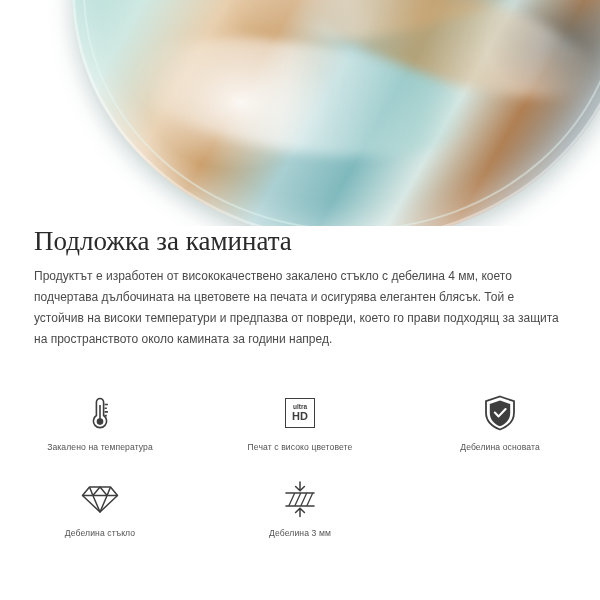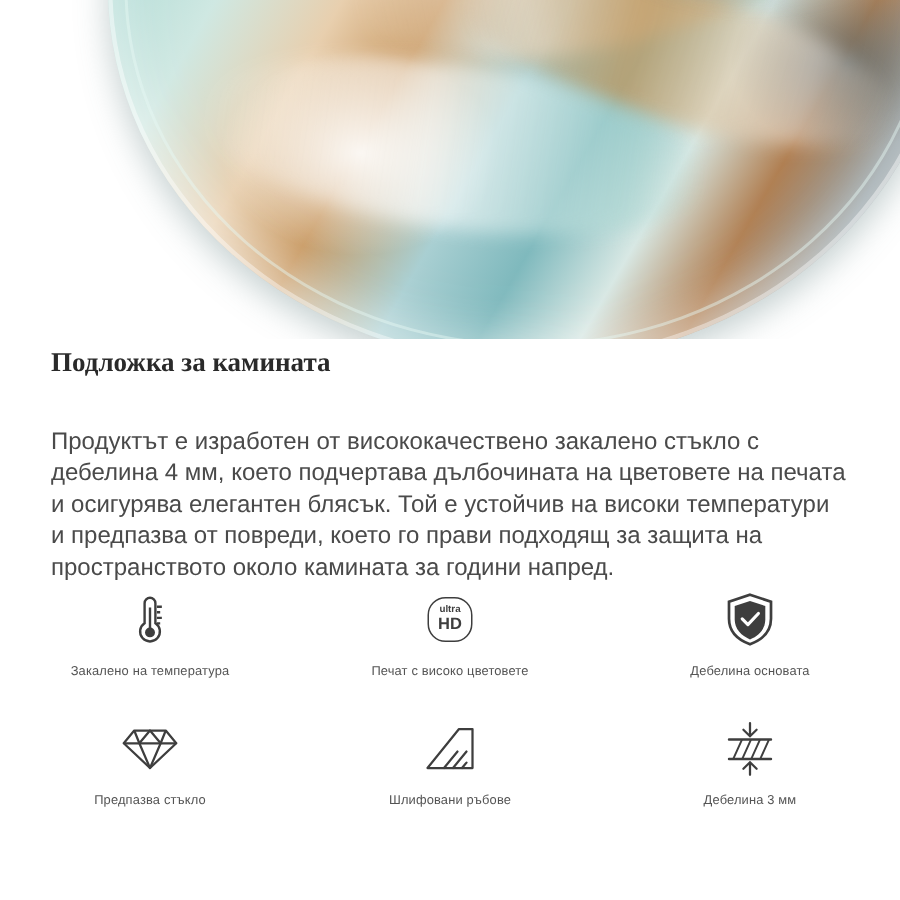--- a/index.html
+++ b/index.html
@@ -88,31 +88,31 @@
   }
 
   
   .content {
     position: absolute;
     left: 0; top: 226px;
     width: 600px;
   }
   .headline {
     font-family: "Liberation Serif", serif;
-    font-size: 18px;
+    font-size: 27px;
     line-height: 30px;
     color: #2a2a2a;
     padding: 0 34px;
-    font-weight: 700;
+    font-weight: 400;
   }
   .headline .l2 { display: block; }
   .paragraph {
-    margin-top: 28px;
+    margin-top: 10px;
     padding: 0 34px;
-    font-size: 16px;
+    font-size: 12px;
     line-height: 21px;
     color: #4a4a4a;
   }
 
   
   .features {
     position: absolute;
     left: 0; top: 392px;
     width: 600px;
     display: grid;
@@ -138,21 +138,21 @@
     font-size: 8.6px;
     color: #545454;
     text-align: center;
     letter-spacing: .1px;
   }
 
   
   .uhd {
     width: 30px; height: 30px;
     border: 1.6px solid #3e3e3e;
-    border-radius: 12px;
+    border-radius: 0;
     display: flex; flex-direction: column;
     align-items: center; justify-content: center;
     line-height: 1;
   }
   .uhd .u { font-size: 6.5px; font-weight: 700; color: #3e3e3e; }
   .uhd .hd { font-size: 11px; font-weight: 700; color: #3e3e3e; margin-top: 1px; }
 
   
   .footer-bar {
     position: absolute;
@@ -224,32 +224,23 @@
 
     <div class="feature">
       <div class="ico">
         <svg width="38" height="32" viewBox="0 0 38 32" fill="none" stroke="#3e3e3e" stroke-width="1.5" stroke-linejoin="round">
           <path d="M8.5 4h21l7 8.5L19 29 1.5 12.5z"></path>
           <path d="M1.5 12.5h35"></path>
           <path d="M8.5 4l3.4 8.5L19 29l7.1-16.5L29.5 4"></path>
           <path d="M11.9 12.5L19 4l7.1 8.5"></path>
         </svg>
       </div>
-      <div class="cap">Предпазва стъкло</div>
-    </div>
-
-    <div class="feature">
-      <div class="ico">
-        <svg width="36" height="32" viewBox="0 0 36 32" fill="none" stroke="#3e3e3e" stroke-width="1.5" stroke-linecap="round" stroke-linejoin="round">
-          <path d="M3 29L24 3h9v26z"></path>
-          <path d="M14 29l9-11M20 29l9-11M26 29l3-3.6"></path>
-        </svg>
-      </div>
-      <div class="cap">Шлифовани ръбове</div>
-    </div>
+      <div class="cap">Дебелина стъкло</div>
+    </div>
+
 
     <div class="feature">
       <div class="ico">
         <svg width="36" height="38" viewBox="0 0 36 38" fill="none" stroke="#3e3e3e" stroke-width="1.5" stroke-linecap="round">
           <path d="M18 2v7.5M13.6 6.5 18 10.8l4.4-4.3"></path>
           <path d="M4 13h28M4 26h28" stroke-width="1.6"></path>
           <path d="M7 25.6 12.5 13.4M13 25.6 18.5 13.4M19 25.6 24.5 13.4M25 25.6 30.5 13.4" stroke-width="1.3"></path>
           <path d="M18 36.5V29M13.6 32.5 18 28.2l4.4 4.3"></path>
         </svg>
       </div>

